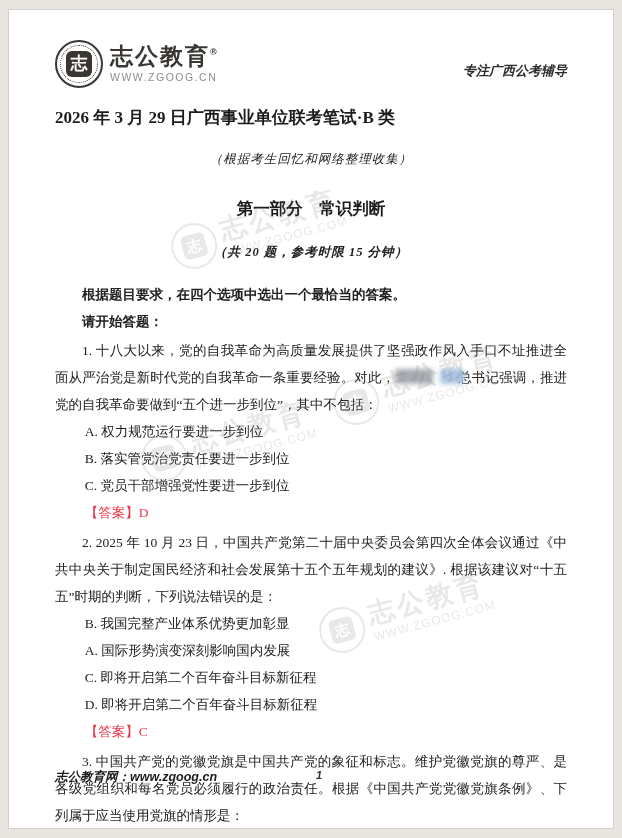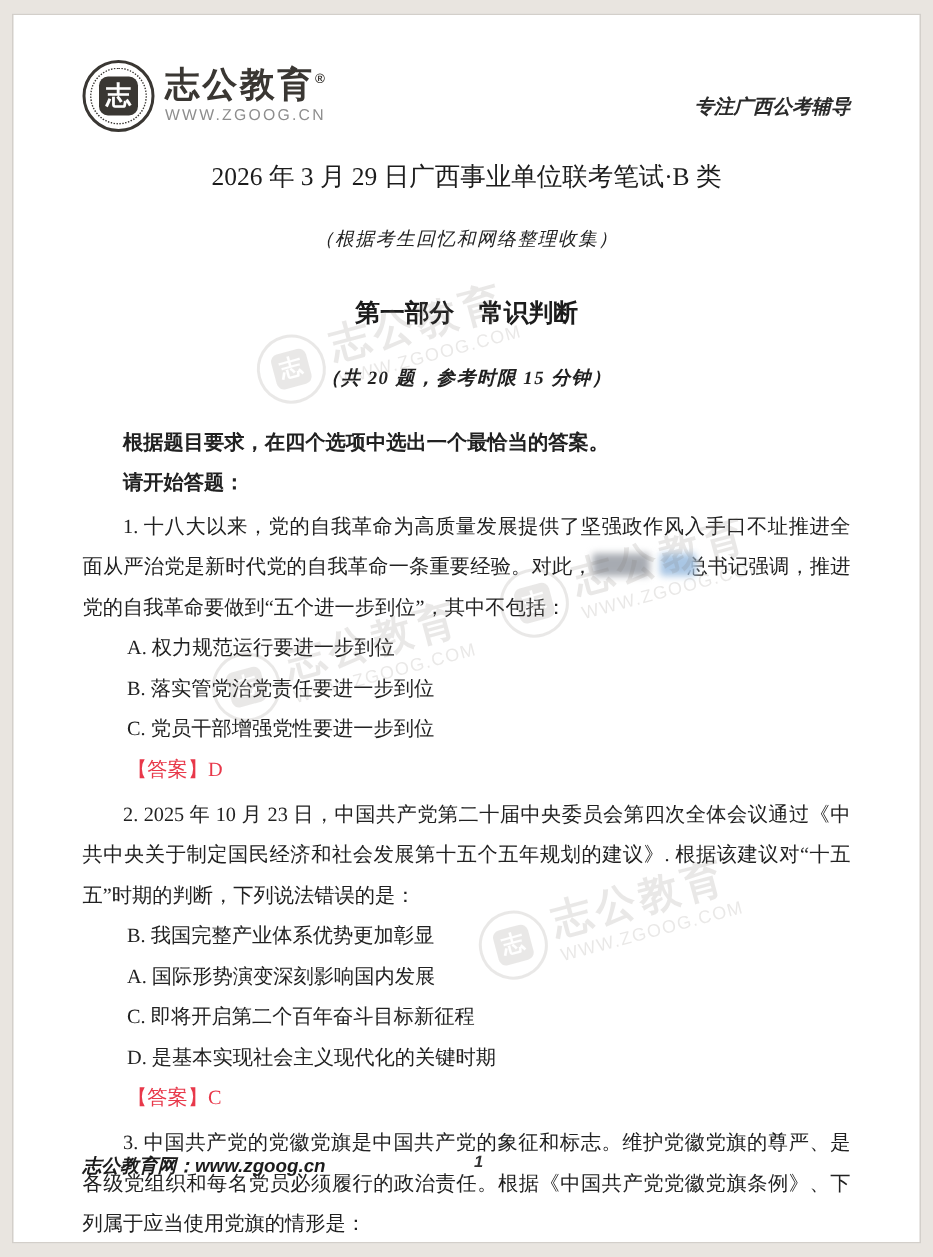--- a/index.html
+++ b/index.html
@@ -76,22 +76,21 @@
     font-family: "Liberation Sans", "DejaVu Sans", sans-serif;
     font-weight: bold;
     font-size: 13px;
     color: #2b2b2b;
     padding-bottom: 8px;
     font-style: italic;
   }
   
   .doc-title {
     margin-top: 18px;
-    text-align: center;
-    font-weight: normal;
+    font-weight: bold;
     font-size: 17px;
     color: #1c1c1c;
   }
   .doc-subtitle {
     margin-top: 22px;
     text-align: center;
     font-style: italic;
     font-size: 12.5px;
     color: #222222;
     letter-spacing: 1px;
@@ -291,21 +290,21 @@
       <div class="option">B. 落实管党治党责任要进一步到位</div>
       <div class="option">C. 党员干部增强党性要进一步到位</div>
       <div class="answer">【答案】D</div>
     </div>
 
     <div class="q-block">
       <p class="stem">2. 2025 年 10 月 23 日，中国共产党第二十届中央委员会第四次全体会议通过《中共中央关于制定国民经济和社会发展第十五个五年规划的建议》. 根据该建议对“十五五”时期的判断，下列说法错误的是：</p>
       <div class="option">B. 我国完整产业体系优势更加彰显</div>
       <div class="option">A. 国际形势演变深刻影响国内发展</div>
       <div class="option">C. 即将开启第二个百年奋斗目标新征程</div>
-      <div class="option">D. 是基本实现社会主义现代化的关键时期</div>
+      <div class="option">D. 即将开启第二个百年奋斗目标新征程</div>
       <div class="answer">【答案】C</div>
     </div>
 
     <div class="q-block">
       <p class="stem">3. 中国共产党的党徽党旗是中国共产党的象征和标志。维护党徽党旗的尊严、是各级党组织和每名党员必须履行的政治责任。根据《中国共产党党徽党旗条例》、下列属于应当使用党旗的情形是：</p>
     </div>
 
   </div>
 
   <div class="footer">

